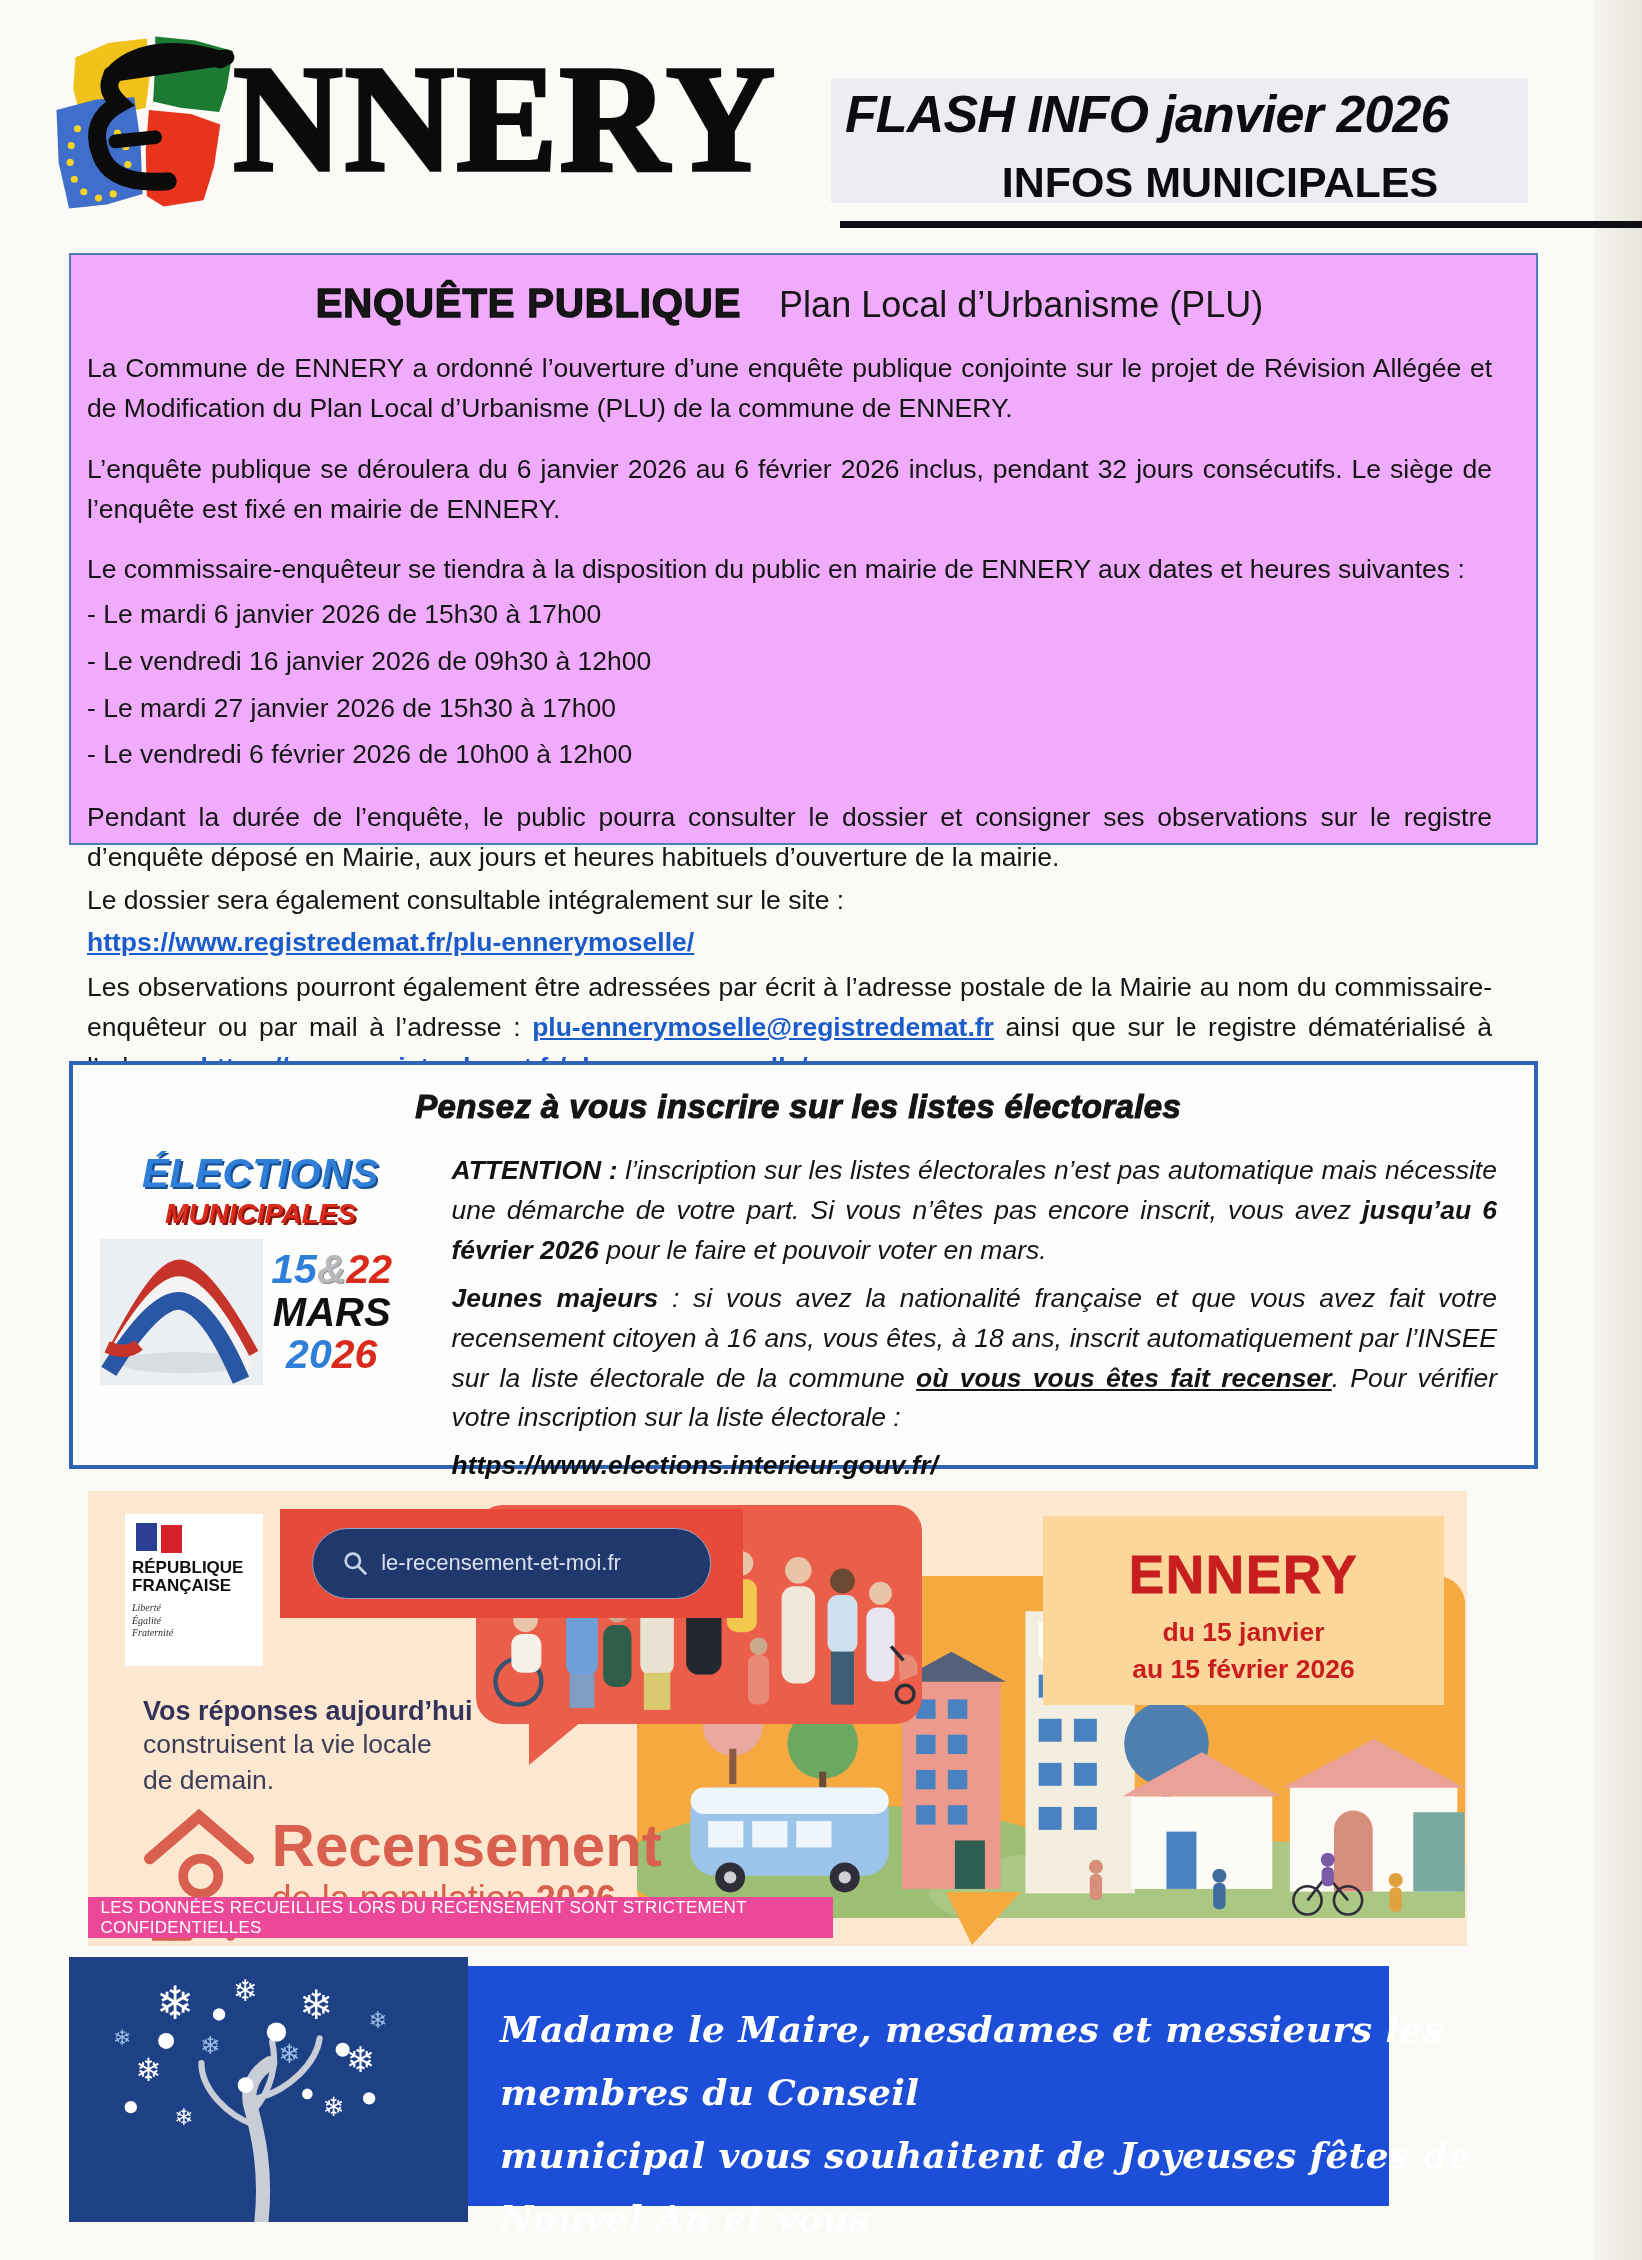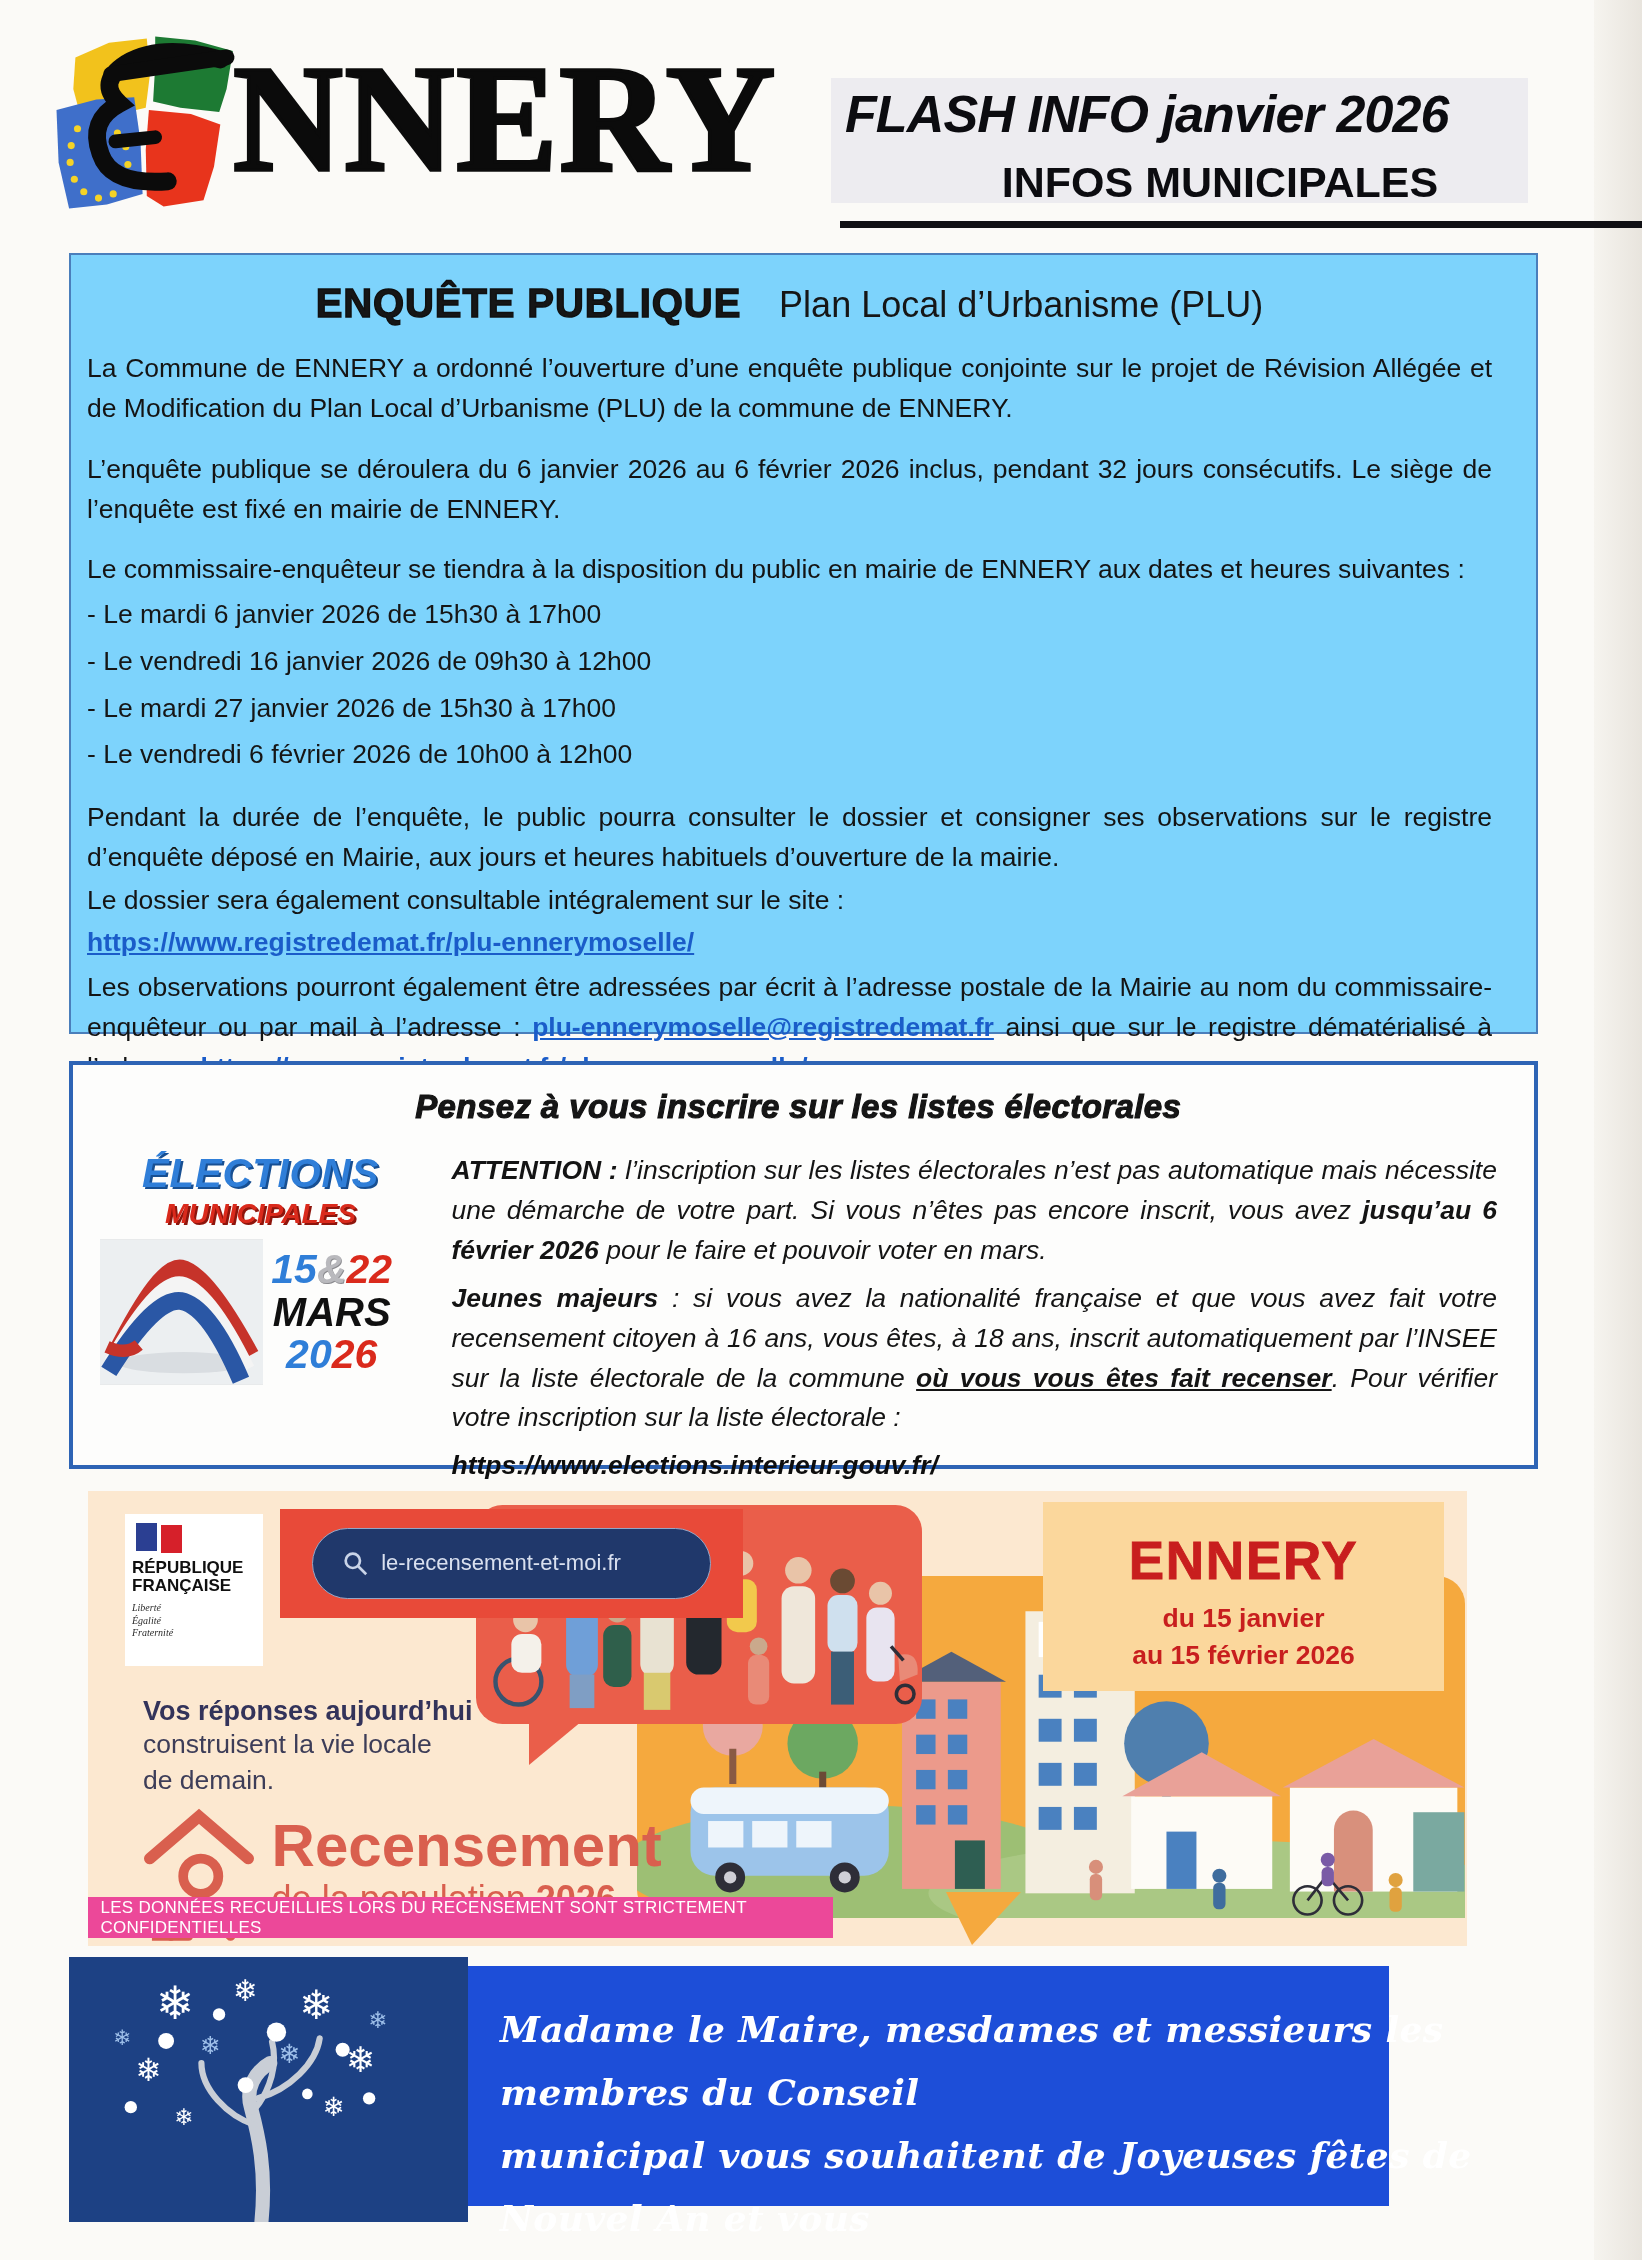--- a/index.html
+++ b/index.html
@@ -18,22 +18,22 @@
     line-height:185px;letter-spacing:1.8px;color:#0b0b0b;margin-left:-23px;
     -webkit-text-stroke:3.5px #0b0b0b;
   }
   .flash-bg{position:absolute;left:831px;top:78px;width:697px;height:125px;background:#edecf0;}
   .header-right{position:absolute;left:845px;top:84px;width:750px;}
   .flash-info{font-size:52px;font-weight:bold;font-style:italic;letter-spacing:-0.9px;color:#0c0c10;}
   .infos-muni{font-size:43px;font-weight:bold;margin-top:14px;color:#0c0c10;text-align:center;}
   .header-rule{position:absolute;left:840px;top:221px;width:803px;height:7px;background:#101014;}
   
   .enq-box{
-    position:absolute;left:69px;top:253px;width:1469px;height:781px;
-    box-sizing:border-box;background:#7dd3fc;border:2.6px solid #4a7ebb;
+    position:absolute;left:69px;top:253px;width:1469px;height:592px;
+    box-sizing:border-box;background:#f0abfc;border:2.6px solid #4a7ebb;
     padding:21px 44px 8.8px 16px;
   }
   .enq-title{text-align:center;margin:5.3px 0 23px 0;}
   .enq-title .t1{font-weight:900;font-size:40px;letter-spacing:0.9px;-webkit-text-stroke:1.4px #101010;}
   .enq-title .t2{font-size:36px;margin-left:34px;}
   .enq-box p{font-size:26.5px;line-height:1.5;text-align:justify;margin:21px 0;color:#141414;}
   .enq-box .dates{margin:1.8px 0;line-height:1.7;font-size:26.5px;text-align:left;}
   .enq-box .tight{margin:1.8px 0;}
   a.bluelink,.bluelink{color:#1a5cc9;font-weight:bold;text-decoration:underline;}
   
@@ -88,21 +88,21 @@
     display:flex;align-items:center;padding-left:12.4px;box-sizing:border-box;}
   .conf-strip span{color:#fff;font-size:17px;letter-spacing:0.3px;}
   .bubble-red{position:absolute;left:388px;top:14px;width:446px;height:219px;background:#ea5e4a;
     border-radius:26.5px;z-index:5;}
   .bubble-red .tail{position:absolute;left:53px;bottom:-41px;width:0;height:0;
     border-left:0px solid transparent;border-right:53px solid transparent;border-top:44px solid #ea5e4a;}
   .bubble-orange{position:absolute;left:549px;top:85px;width:828px;height:342px;background:#f5a93e;
     border-radius:28px;z-index:2;}
   .bubble-orange .tail{position:absolute;left:309px;bottom:-26.5px;width:0;height:0;
     border-left:26.5px solid transparent;border-right:49px solid transparent;border-top:53px solid #f5a93e;}
-  .ennery-box{position:absolute;left:955px;top:11px;width:401px;height:189px;background:#fbd79c;
+  .ennery-box{position:absolute;left:955px;top:25px;width:401px;height:189px;background:#fbd79c;
     z-index:8;text-align:center;box-sizing:border-box;padding-top:28px;}
   .ennery-box .city{font-size:53px;font-weight:800;color:#c81e1e;letter-spacing:1.8px;-webkit-text-stroke:0.9px #c81e1e;}
   .ennery-box .per{font-size:26.5px;font-weight:bold;color:#c81e1e;line-height:1.4;margin-top:8.8px;}
   
   .tree-panel{position:absolute;left:69px;top:1957px;width:399px;height:265px;background:#1d4184;z-index:3;}
   .foot-box{position:absolute;left:69px;top:1966px;width:1320px;height:240px;background:#1d4ed8;z-index:2;}
   .foot-msg{position:absolute;left:431px;top:32px;width:1041px;color:#ffffff;
     font-family:"DejaVu Serif",serif;font-style:italic;font-weight:bold;
     font-size:36px;line-height:1.75;white-space:pre-line;letter-spacing:0.4px;z-index:4;}
 </style>

